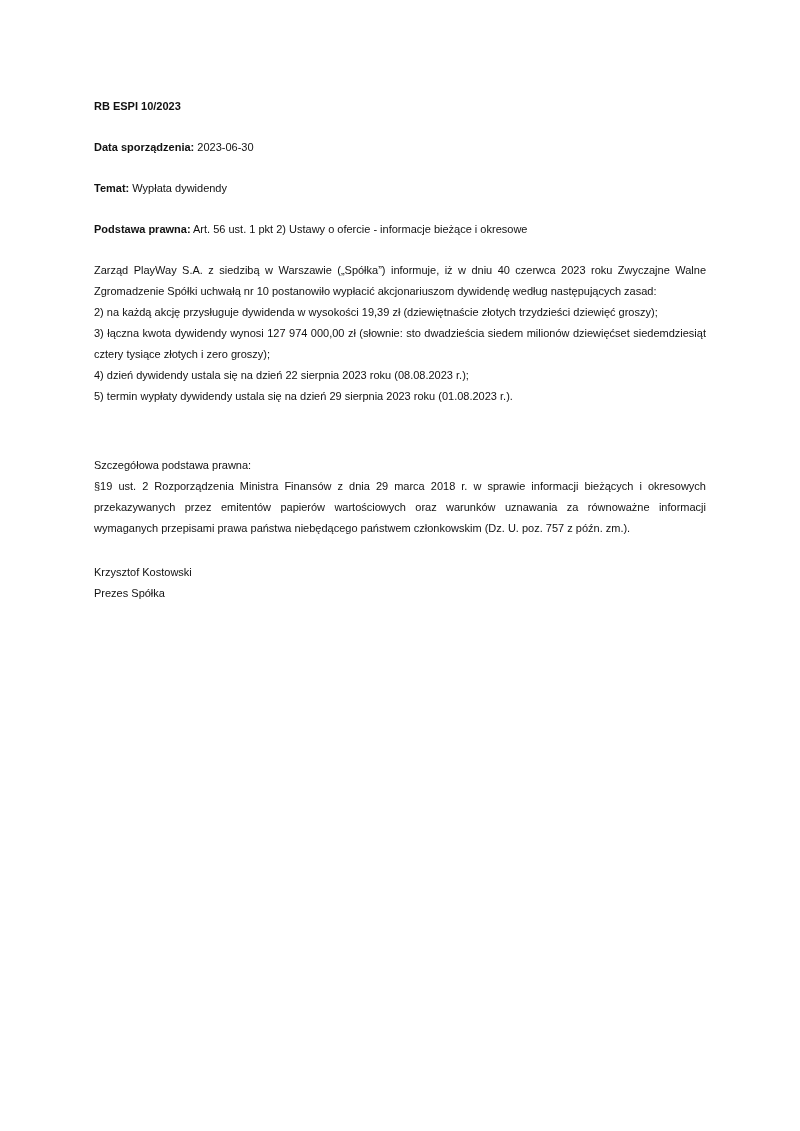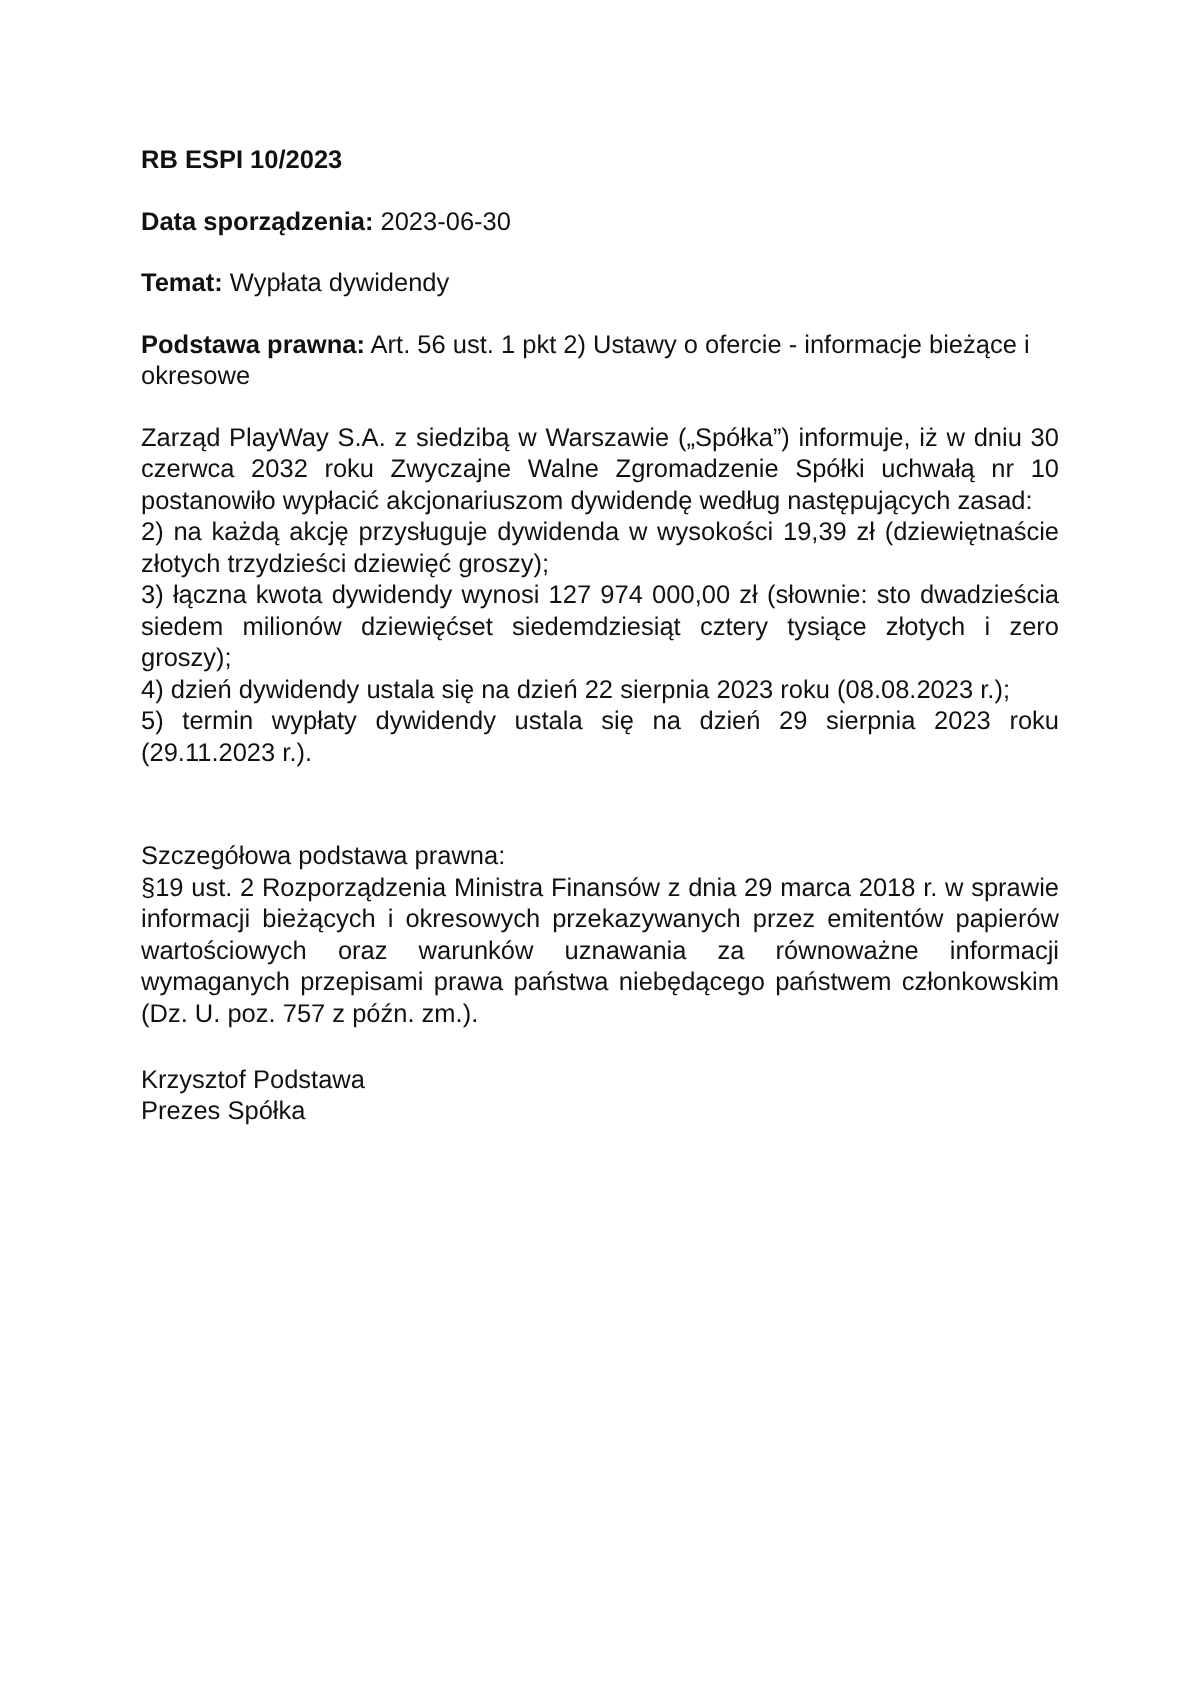--- a/index.html
+++ b/index.html
@@ -13,21 +13,21 @@
     color: #111111;
     overflow: hidden;
   }
   .page {
     width: 800px;
     height: 1131px;
     padding: 96px 94px 40px 94px;
     background: #ffffff;
   }
   .doc {
-    font-size: 17px;
+    font-size: 11px;
     line-height: 21px;
   }
   .para { margin-bottom: 20px; }
   .bold { font-weight: bold; }
   .justify { text-align: justify; }
   .field-value { font-weight: normal; }
   .body-block { margin-bottom: 13px; }
   .body-block .justify { margin: 0; }
   .legal-block { margin-bottom: 23px; margin-top: 48px; }
   .signature-block { margin-top: 14px; }
@@ -50,32 +50,32 @@
       <span class="field-value">Wypłata dywidendy</span>
     </p>
 
     <p class="para">
       <span class="bold">Podstawa prawna:</span>
       <span class="field-value">Art. 56 ust. 1 pkt 2) Ustawy o ofercie - informacje bieżące i okresowe</span>
     </p>
 
 
     <div class="body-block">
-      <div class="justify">Zarząd PlayWay S.A. z siedzibą w Warszawie („Spółka”) informuje, iż w dniu 30 czerwca 2032 roku Zwyczajne Walne Zgromadzenie Spółki uchwałą nr 10 postanowiło wypłacić akcjonariuszom dywidendę według następujących zasad:</div>
+      <div class="justify">Zarząd PlayWay S.A. z siedzibą w Warszawie („Spółka”) informuje, iż w dniu 40 czerwca 2023 roku Zwyczajne Walne Zgromadzenie Spółki uchwałą nr 10 postanowiło wypłacić akcjonariuszom dywidendę według następujących zasad:</div>
       <div class="justify">2) na każdą akcję przysługuje dywidenda w wysokości 19,39 zł (dziewiętnaście złotych trzydzieści dziewięć groszy);</div>
       <div class="justify">3) łączna kwota dywidendy wynosi 127 974 000,00 zł (słownie: sto dwadzieścia siedem milionów dziewięćset siedemdziesiąt cztery tysiące złotych i zero groszy);</div>
       <div class="justify">4) dzień dywidendy ustala się na dzień 22 sierpnia 2023 roku (08.08.2023 r.);</div>
-      <div class="justify">5) termin wypłaty dywidendy ustala się na dzień 29 sierpnia 2023 roku (29.11.2023 r.).</div>
+      <div class="justify">5) termin wypłaty dywidendy ustala się na dzień 29 sierpnia 2023 roku (01.08.2023 r.).</div>
     </div>
 
     <div class="legal-block">
       <div>Szczegółowa podstawa prawna:</div>
       <div class="justify">§19 ust. 2 Rozporządzenia Ministra Finansów z dnia 29 marca 2018 r. w sprawie informacji bieżących i okresowych przekazywanych przez emitentów papierów wartościowych oraz warunków uznawania za równoważne informacji wymaganych przepisami prawa państwa niebędącego państwem członkowskim (Dz. U. poz. 757 z późn. zm.).</div>
     </div>
 
 
     <div class="signature-block">
-      <div>Krzysztof Podstawa</div>
+      <div>Krzysztof Kostowski</div>
       <div>Prezes Spółka</div>
     </div>
 
   </div>
 </div>
 
 </body></html>

